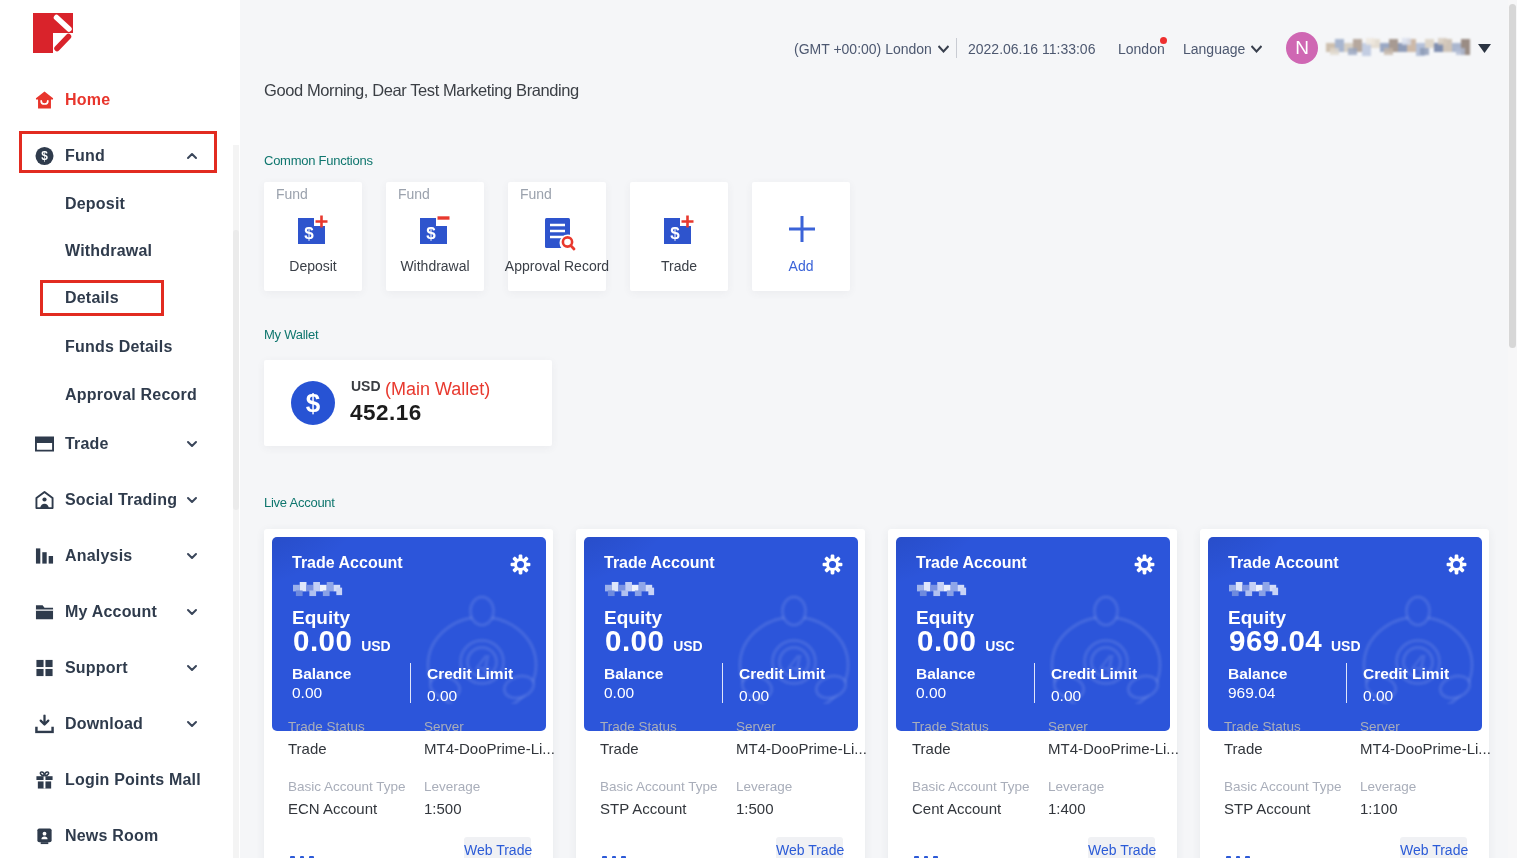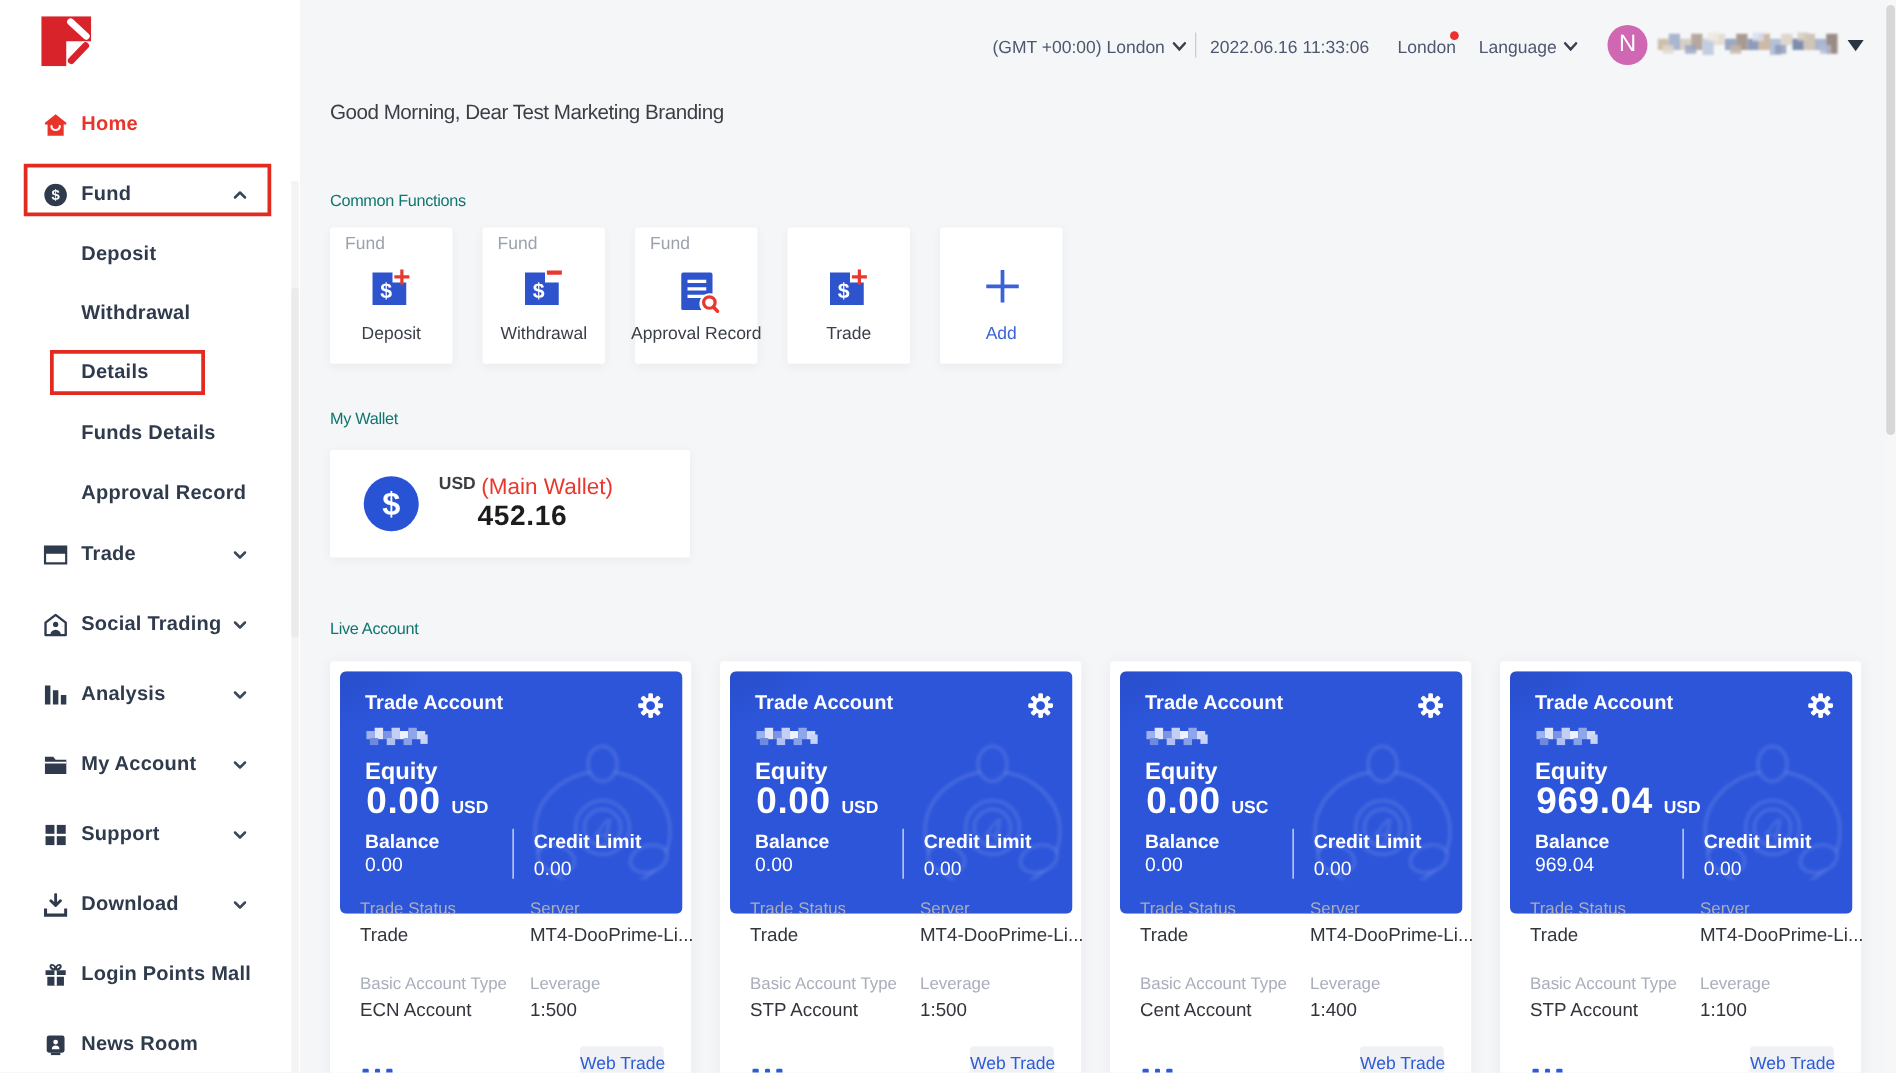--- a/index.html
+++ b/index.html
@@ -12,21 +12,21 @@
 .nav-item { position:absolute; left:0; width:232px; height:40px; }
 .nav-ic { position:absolute; left:35px; top:50%; transform:translateY(-50%); width:19px; height:19px; }
 .nav-tx { position:absolute; left:65px; top:50%; transform:translateY(-50%); font-size:16px; font-weight:700; color:#2f3b4c; letter-spacing:0.2px; }
 .nav-sub { position:absolute; left:65px; transform:translateY(-50%); font-size:16px; font-weight:700; color:#2f3b4c; letter-spacing:0.2px; }
 .chev { position:absolute; left:186px; top:50%; width:12px; height:12px; }
 .redbox { position:absolute; border:3px solid #e22b20; }
 #side-scroll { position:absolute; right:1px; top:145px; width:6px; height:713px; background:#f4f4f4; }
 #side-thumb { position:absolute; right:1px; top:230px; width:6px; height:280px; background:#ebebeb; border-radius:3px; }
 
 
-#topbar { position:absolute; left:240px; top:0; width:1277px; height:72px; }
+#topbar { position:absolute; left:240px; top:12px; width:1277px; height:72px; }
 .tb { position:absolute; top:29px; font-size:14px; color:#4d5870; white-space:nowrap; }
 
 
 .h-sec { position:absolute; font-size:13px; letter-spacing:-0.25px; color:#0f766e; }
 .cf-card { position:absolute; top:182px; width:98px; height:109px; background:#fff; border-radius:2px; box-shadow:0 2px 8px rgba(60,70,90,0.06); }
 .cf-fund { position:absolute; left:12px; top:4px; font-size:14px; color:#9ba2ad; }
 .cf-label { position:absolute; left:50%; transform:translateX(-50%); top:76px; white-space:nowrap; font-size:14px; color:#3a3f47; }
 
 
 #wallet { position:absolute; left:264px; top:360px; width:288px; height:86px; background:#fff; border-radius:2px; box-shadow:0 2px 8px rgba(60,70,90,0.06); }
@@ -285,21 +285,21 @@
     </svg>
     <div class="cf-label" style="color:#3b63d8;">Add</div>
   </div>
 </div>
 
 <div class="h-sec" style="left:264px;top:327px;">My Wallet</div>
 <div id="wallet">
   <div class="abs" style="left:27px;top:21px;width:44px;height:44px;border-radius:50%;background:#2753d4;color:#fff;font-size:26px;font-weight:700;text-align:center;line-height:44px;">$</div>
   <span class="abs" style="left:87px;top:18px;font-size:14px;font-weight:700;color:#3a3d42;">USD</span>
   <span class="abs" style="left:121px;top:19px;font-size:18px;color:#e8392e;">(Main Wallet)</span>
-  <span class="abs" style="left:86px;top:40px;font-size:22.5px;font-weight:700;color:#1c1c1c;letter-spacing:0.5px;margin-left:32px;">452.16</span>
+  <span class="abs" style="left:86px;top:40px;font-size:22.5px;font-weight:700;color:#1c1c1c;letter-spacing:0.5px;">452.16</span>
 </div>
 
 <div class="h-sec" style="left:264px;top:495px;">Live Account</div>
 <div id="accounts">
 
   <div class="acc" style="left:264px;">
     <div class="panel">
       <svg class="abs" style="left:130px;top:36px;filter:blur(1.1px);" width="160" height="131" viewBox="0 0 160 131">
         <g stroke="rgba(255,255,255,0.105)" stroke-width="3.4">
           <ellipse cx="80" cy="92" rx="54" ry="48" fill="none"></ellipse>

